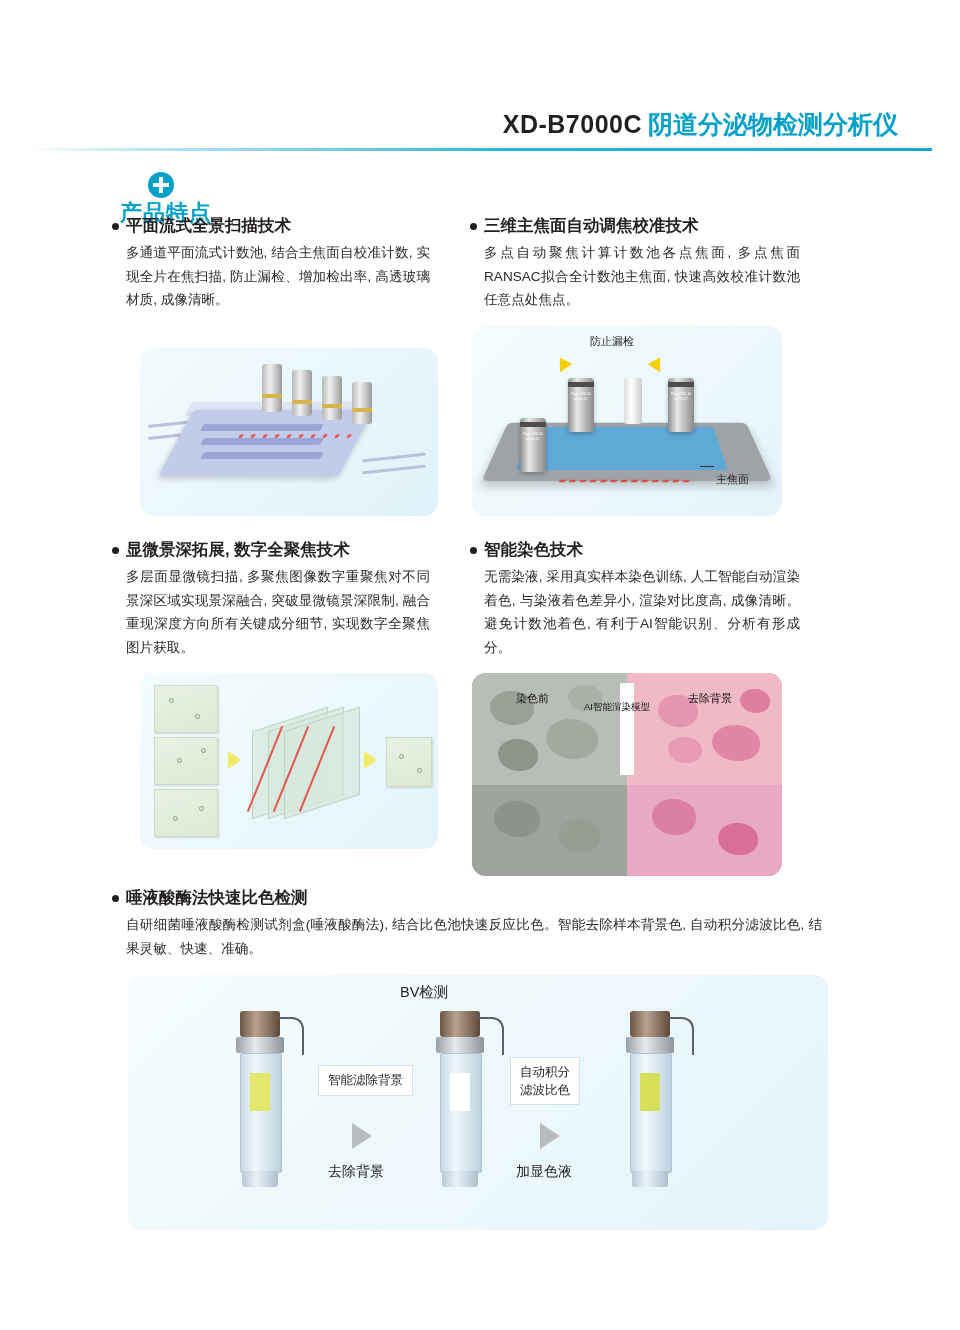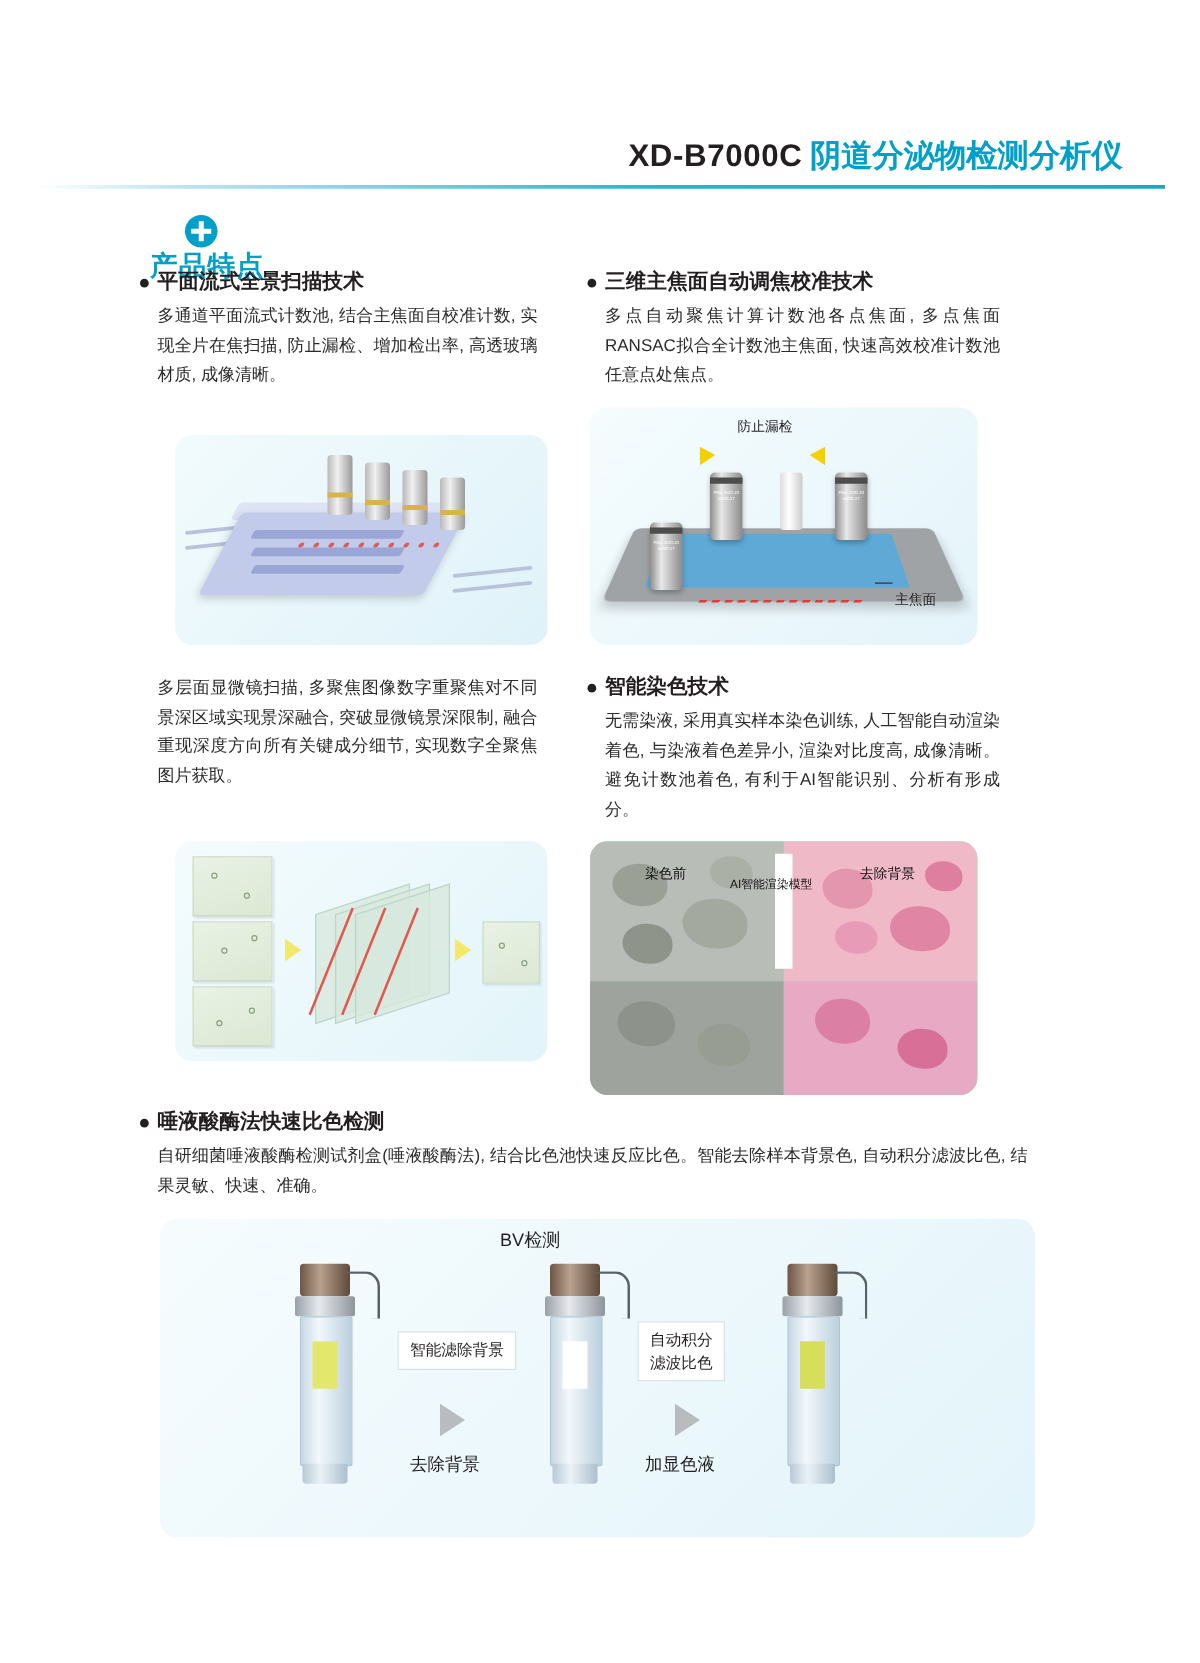--- a/index.html
+++ b/index.html
@@ -278,21 +278,21 @@
     position: absolute;
     width: 0; height: 0;
     border-top: 9px solid transparent;
     border-bottom: 9px solid transparent;
     border-left: 13px solid #f2e96a;
   }
 
   
   .p4 {
     left: 472px; top: 673px; width: 310px; height: 203px;
-    background: #86efac;
+    background: #a3a3a3;
   }
   .st-q { position: absolute; }
   .st-tl { left:0; top:0; width:50%; height:55%; background:#b9bdb8; }
   .st-tr { left:50%; top:0; width:50%; height:55%; background:#f0b9c8; }
   .st-bl { left:0; top:55%; width:50%; height:45%; background:#9fa39d; }
   .st-br { left:50%; top:55%; width:50%; height:45%; background:#e7a9c4; }
   .cellblob {
     position: absolute;
     border-radius: 48% 52% 45% 55%;
   }
@@ -466,20 +466,24 @@
   </div>
   <div class="af-obj" style="left:48px; top:92px;">
     <div class="ring" style="top:4px"></div>
       <div class="lbl">Plan 4X/0.10<br>∞/0/0.17</div>
   </div>
   <div class="af-label" style="left:244px; top:146px;">主焦面</div>
   <div style="position:absolute; left:228px; top:140px; width:14px; height:1px; background:#333;"></div>
 </div>
 
 <div class="feature" style="left:112px; top:538px; width:318px;">
+  <div class="feature-head">
+    <div class="bullet"></div>
+    <div class="feature-title">显微景深拓展, 数字全聚焦技术</div>
+  </div>
   <div class="feature-body">多层面显微镜扫描, 多聚焦图像数字重聚焦对不同景深区域实现景深融合, 突破显微镜景深限制, 融合重现深度方向所有关键成分细节, 实现数字全聚焦图片获取。</div>
 </div>
 
 <div class="panel p3">
   <div class="mini-img green" style="left:14px; top:12px; width:62px; height:46px;">
     <div class="sp" style="left:14px; top:12px;"></div>
       <div class="sp" style="left:40px; top:28px;"></div>
   </div>
   <div class="mini-img green" style="left:14px; top:64px; width:62px; height:46px;">
     <div class="sp" style="left:22px; top:20px;"></div>

